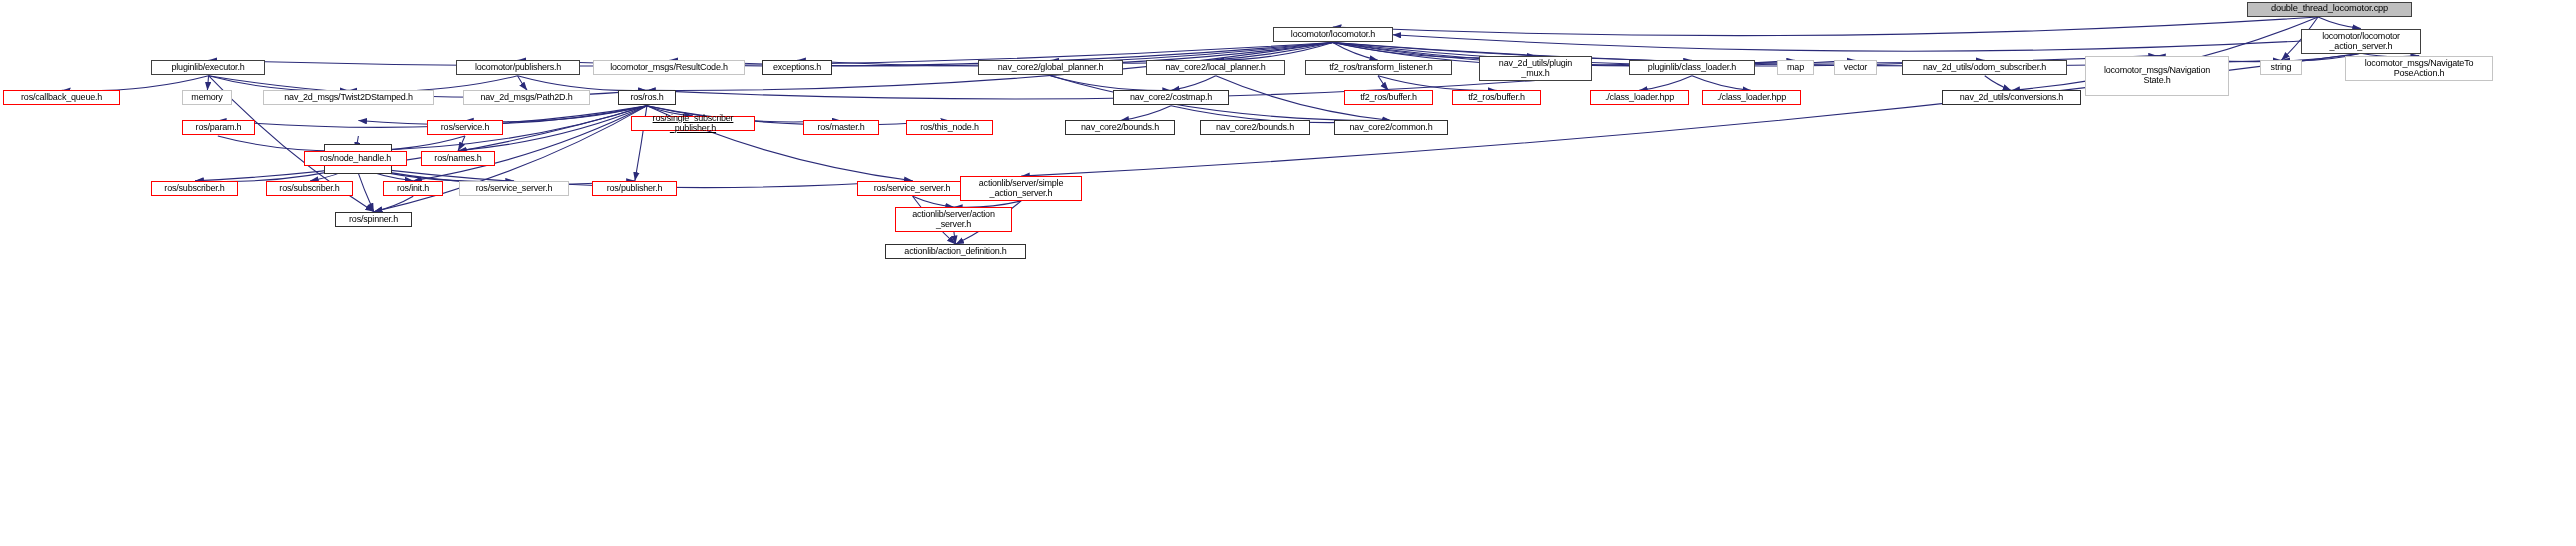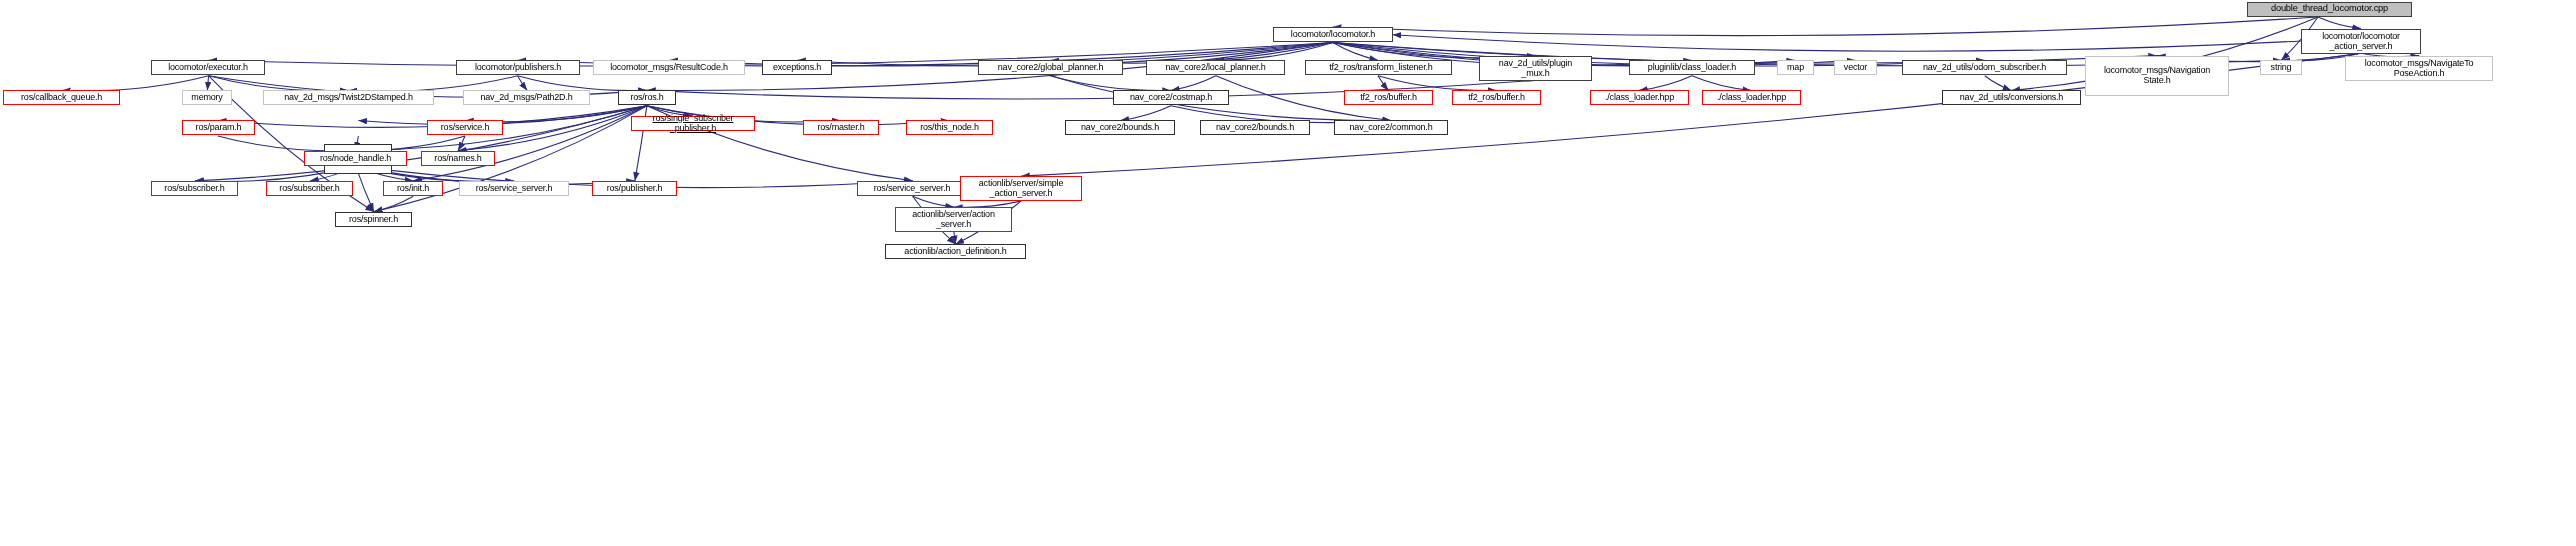--- a/index.html
+++ b/index.html
@@ -159,21 +159,21 @@
         <path d="M1322,260 Q1283.07,293.95 1237,316" fill="none" stroke="#2a2a78" stroke-width="1.4" marker-end="url(#arrow)"></path>
         <path d="M1235,300 Q1235.916,308.14 1237,316" fill="none" stroke="#2a2a78" stroke-width="1.4" marker-end="url(#arrow)"></path>
         <path d="M3056.5,69 Q2210.25,182.5 1322,228" fill="none" stroke="#2a2a78" stroke-width="1.4" marker-end="url(#arrow)"></path>
       </g>
   </svg>
   <div id="node-layer">
       <div class="node root" style="left: 2235px; top: 1.5px; width: 165px; height: 15.4px; margin-left: 12px;">double_thread_locomotor.cpp</div>
       <div class="node current" style="left: 2301px; top: 29px; width: 120px; height: 25px;">locomotor/locomotor
 _action_server.h</div>
       <div class="node current" style="left: 1273px; top: 27px; width: 120px; height: 15.4px;">locomotor/locomotor.h</div>
-      <div class="node current" style="left: 151px; top: 60px; width: 114px; height: 15.4px;">locomotor/executor.h</div>
+      <div class="node current" style="left: 151px; top: 60px; width: 114px; height: 15.4px;">pluginlib/executor.h</div>
       <div class="node current" style="left: 456px; top: 60px; width: 124px; height: 15.4px;">locomotor/publishers.h</div>
       <div class="node plain" style="left: 593px; top: 60px; width: 152px; height: 15.4px;">locomotor_msgs/ResultCode.h</div>
       <div class="node dark" style="left: 762px; top: 60px; width: 70px; height: 15.4px;">exceptions.h</div>
       <div class="node current" style="left: 978px; top: 60px; width: 145px; height: 15.4px;">nav_core2/global_planner.h</div>
       <div class="node current" style="left: 1146px; top: 60px; width: 139px; height: 15.4px;">nav_core2/local_planner.h</div>
       <div class="node current" style="left: 1305px; top: 60px; width: 147px; height: 15.4px; padding-left: 7px;">tf2_ros/transform_listener.h</div>
       <div class="node current" style="left: 1479px; top: 56px; width: 113px; height: 25px;">nav_2d_utils/plugin
 _mux.h</div>
       <div class="node current" style="left: 1629px; top: 60px; width: 126px; height: 15.4px;">pluginlib/class_loader.h</div>
       <div class="node plain" style="left: 1777px; top: 60px; width: 37px; height: 15.4px;">map</div>

